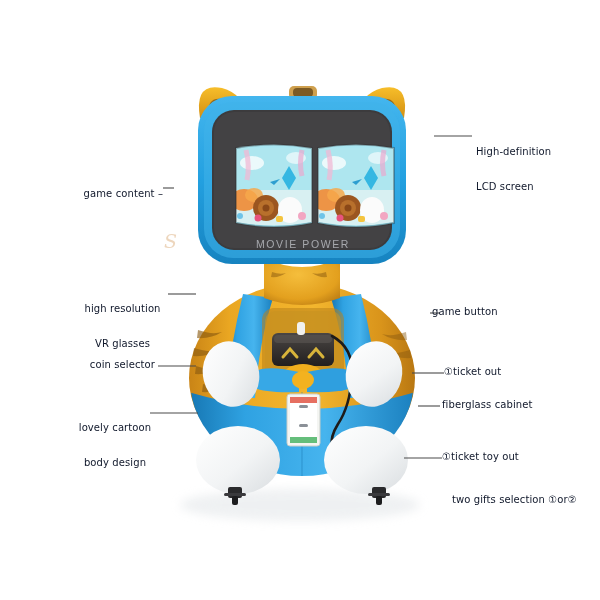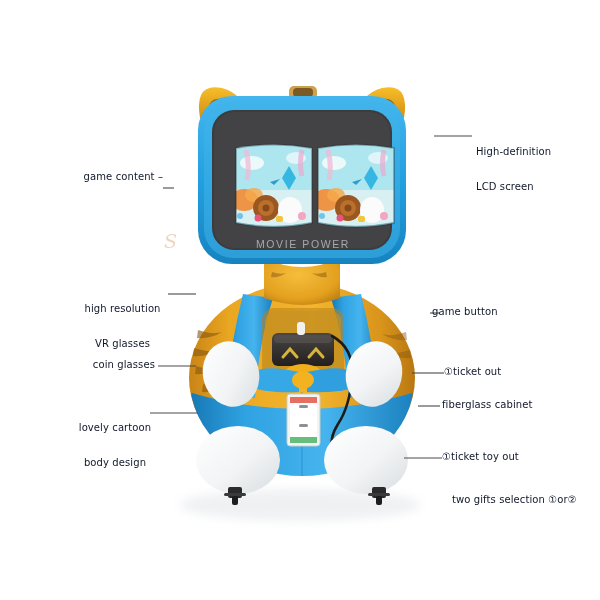--- a/index.html
+++ b/index.html
@@ -298,27 +298,27 @@
   <div class="label l" style="left:432px;top:306px;">game button</div>
 
   <div class="label l" style="left:444px;top:366px;">①ticket out</div>
 
   <div class="label l" style="left:442px;top:399px;">fiberglass cabinet</div>
 
   <div class="label l" style="left:442px;top:451px;">①ticket toy out</div>
 
   <div class="label l" style="left:411px;top:494px;margin-left:41px;">two gifts selection ①or②</div>
 
-  <div class="label r" style="left:0px;top:171px;width:163px;">game content –</div>
+  <div class="label r" style="left:0px;top:188px;width:163px;">game content –</div>
 
   <div class="label c" style="left:0px;top:279px;width:165px;">
     <div>high resolution</div>
     <div>VR glasses</div>
   </div>
 
-  <div class="label r" style="left:0px;top:359px;width:155px;">coin glasses</div>
+  <div class="label r" style="left:0px;top:359px;width:155px;">coin selector</div>
 
   <div class="label c" style="left:0px;top:398px;width:150px;">
     <div>lovely cartoon</div>
     <div>body design</div>
   </div>
 
 </div>
 
 </body></html>

